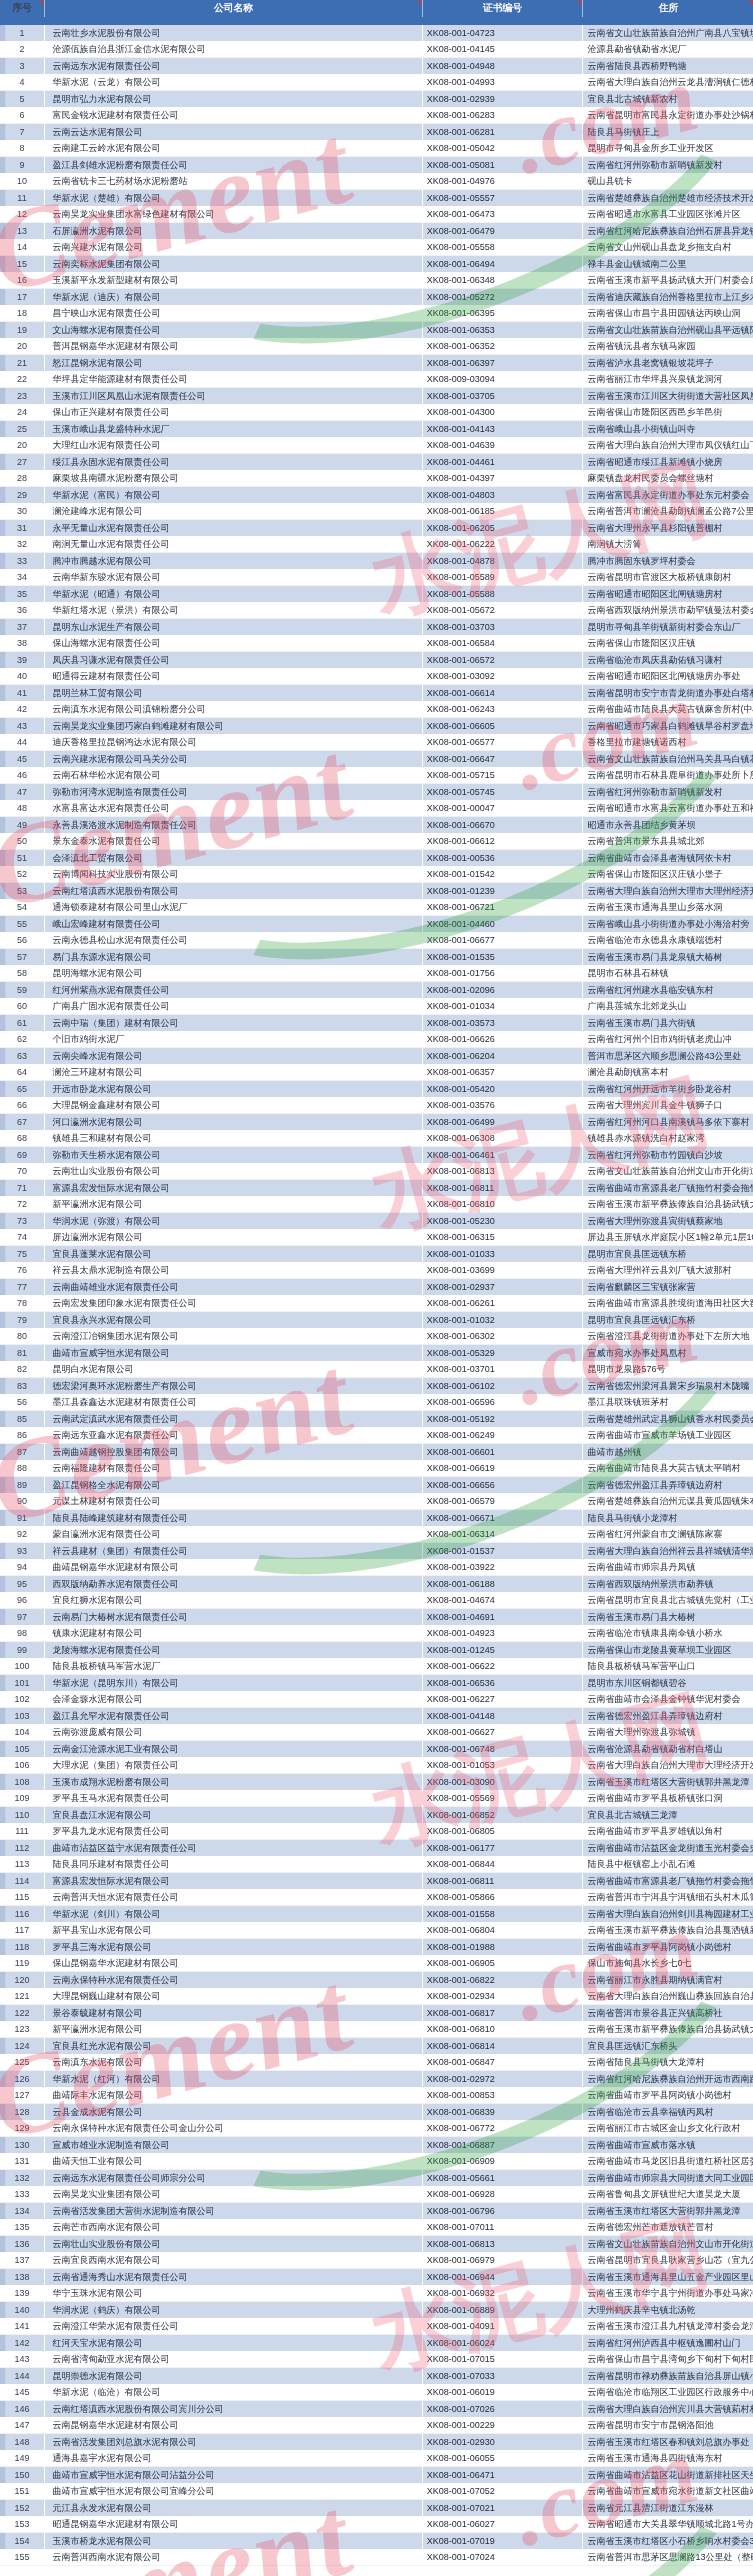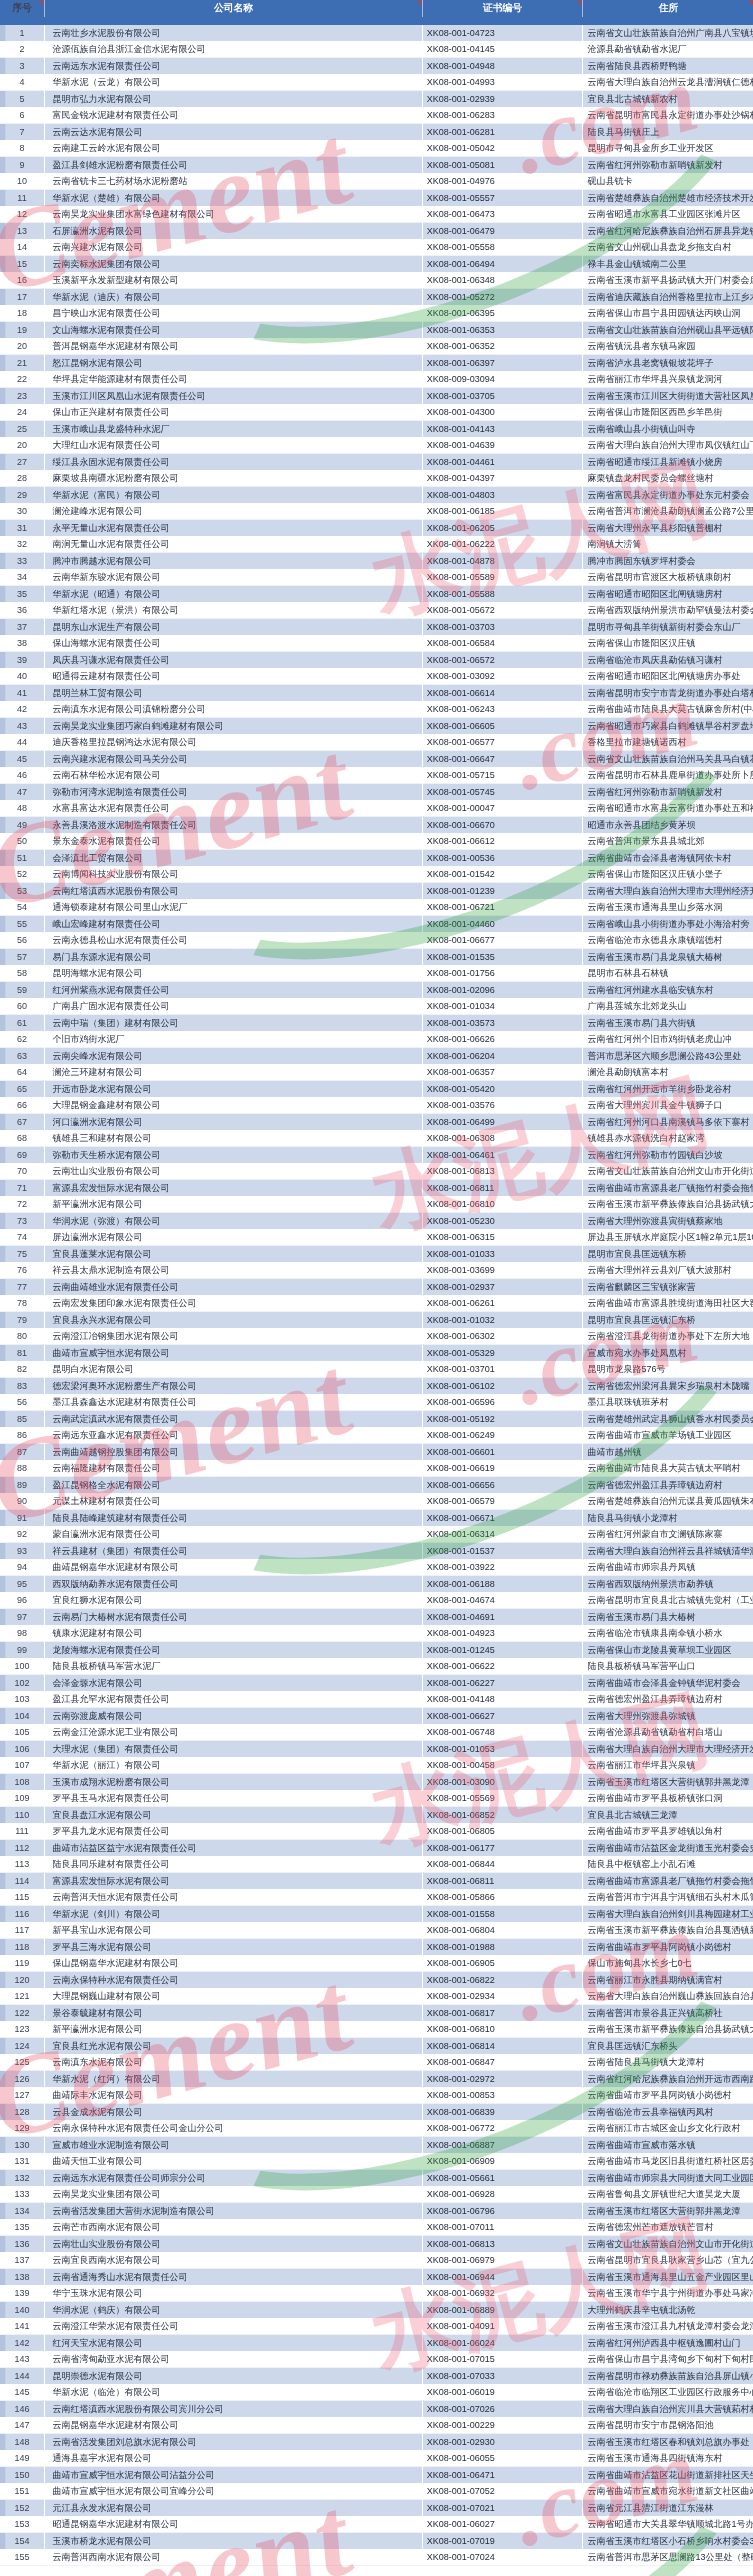--- a/index.html
+++ b/index.html
@@ -759,20 +759,26 @@
       <div class="cell c-addr">云南省保山市龙陵县黄草坝工业园区</div>
     </div>
 
     <div class="row">
       <div class="cell c-no">100</div>
       <div class="cell c-name">陆良县板桥镇马军营水泥厂</div>
       <div class="cell c-cert">XK08-001-06622</div>
       <div class="cell c-addr">陆良县板桥镇马军营平山口</div>
     </div>
 
+    <div class="row">
+      <div class="cell c-no">101</div>
+      <div class="cell c-name">华新水泥（昆明东川）有限公司</div>
+      <div class="cell c-cert">XK08-001-06536</div>
+      <div class="cell c-addr">昆明市东川区铜都镇碧谷</div>
+    </div>
 
     <div class="row">
       <div class="cell c-no">102</div>
       <div class="cell c-name">会泽金塬水泥有限公司</div>
       <div class="cell c-cert">XK08-001-06227</div>
       <div class="cell c-addr">云南省曲靖市会泽县金钟镇华泥村委会</div>
     </div>
 
     <div class="row">
       <div class="cell c-no">103</div>
@@ -795,26 +801,20 @@
       <div class="cell c-addr">云南省沧源县勐省镇勐省村白塔山</div>
     </div>
 
     <div class="row">
       <div class="cell c-no">106</div>
       <div class="cell c-name">大理水泥（集团）有限责任公司</div>
       <div class="cell c-cert">XK08-001-01053</div>
       <div class="cell c-addr">云南省大理白族自治州大理市大理经济开发区红山村</div>
     </div>
 
-    <div class="row">
-      <div class="cell c-no">107</div>
-      <div class="cell c-name">华新水泥（丽江）有限公司</div>
-      <div class="cell c-cert">XK08-001-00458</div>
-      <div class="cell c-addr">云南省丽江市华坪县兴泉镇</div>
-    </div>
 
     <div class="row">
       <div class="cell c-no">108</div>
       <div class="cell c-name">玉溪市成翔水泥粉磨有限公司</div>
       <div class="cell c-cert">XK08-001-03090</div>
       <div class="cell c-addr">云南省玉溪市红塔区大营街镇郭井黑龙潭</div>
     </div>
 
     <div class="row">
       <div class="cell c-no">109</div>

